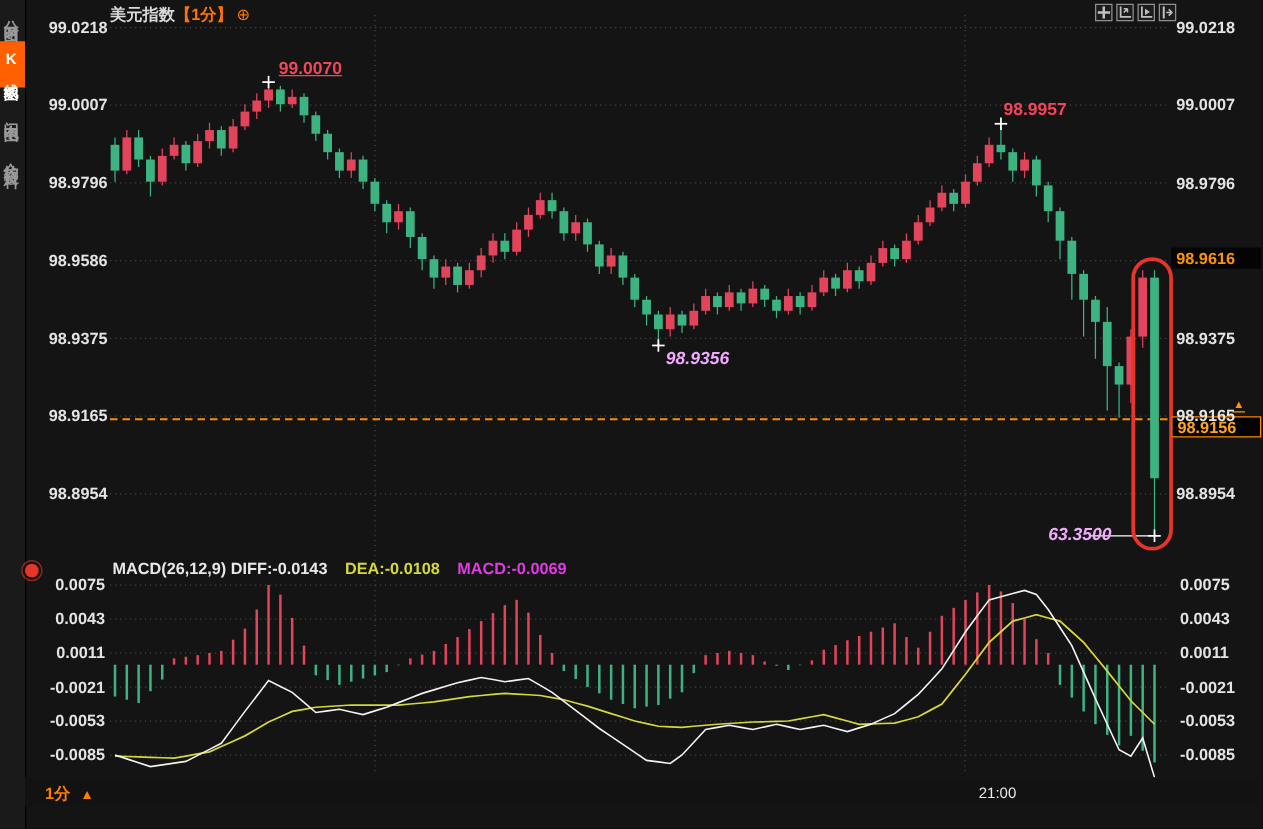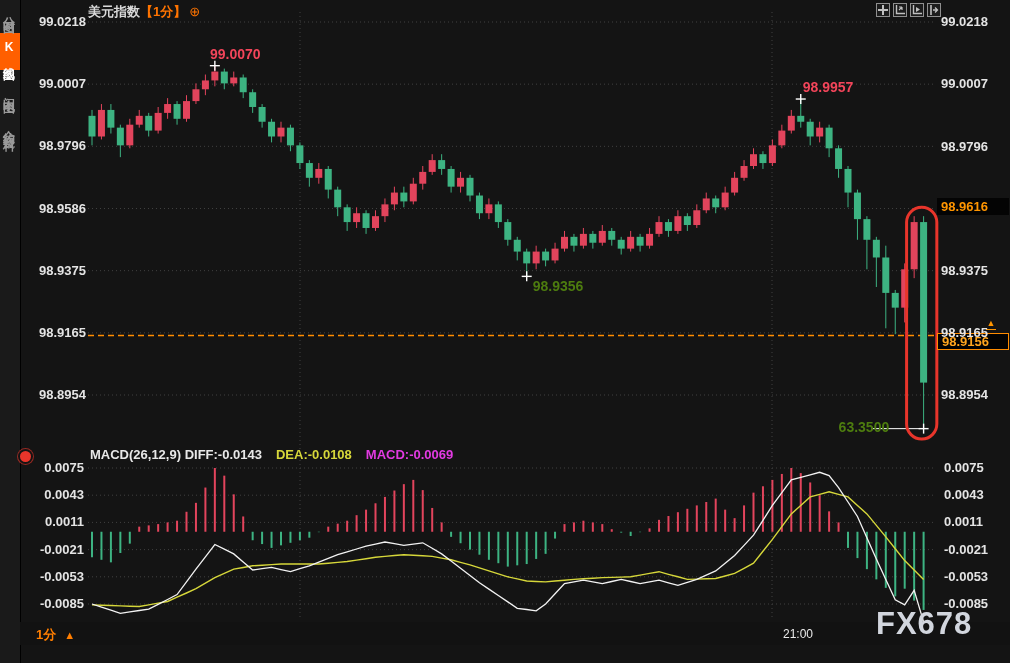--- a/index.html
+++ b/index.html
@@ -12,21 +12,21 @@
             color:#9a9a9a;font-size:12px;font-weight:700;cursor:pointer;}
   .side-tab.active{background:#ff5f00;color:#ffffff;}
   
   #chart-svg{position:absolute;left:0;top:0;}
   #labels{position:absolute;left:0;top:0;width:1010px;height:663px;pointer-events:none;}
   .axis-lab{position:absolute;font-size:13px;font-weight:700;color:#e4e4e4;line-height:15px;}
   .axis-lab.right{text-align:left;}
   .axis-lab.rt{text-align:right;}
   .marker-lab{position:absolute;font-size:14px;font-weight:700;line-height:15px;}
   .marker-lab.red{color:#f3455a;}
-  .marker-lab.green{color:#4d7c0f;}
+  .marker-lab.green{color:#f0abfc;font-style:italic;}
   
   #title{position:absolute;left:88px;top:3px;font-size:13px;font-weight:700;color:#d9d9d9;}
   #title .badge{color:#ff7400;}
   #title .plus{color:#ff7400;font-weight:400;margin-left:3px;cursor:pointer;}
   
   #win-controls{position:absolute;left:876px;top:3px;display:flex;gap:3px;}
   .wc{width:14px;height:14px;border:1px solid #8f8f8f;background:#1c1c1c;display:flex;
       align-items:center;justify-content:center;box-sizing:border-box;cursor:pointer;}
   .wc svg{display:block;}
   
@@ -427,28 +427,27 @@
       <div class="axis-lab rt" style="left: 26px; top: 487.2px; width: 58px;">0.0043</div>
       <div class="axis-lab right" style="left: 944px; top: 487.2px;">0.0043</div>
       <div class="axis-lab rt" style="left: 26px; top: 514.4px; width: 58px;">0.0011</div>
       <div class="axis-lab right" style="left: 944px; top: 514.4px;">0.0011</div>
       <div class="axis-lab rt" style="left: 26px; top: 541.6px; width: 58px;">-0.0021</div>
       <div class="axis-lab right" style="left: 944px; top: 541.6px;">-0.0021</div>
       <div class="axis-lab rt" style="left: 26px; top: 568.8px; width: 58px;">-0.0053</div>
       <div class="axis-lab right" style="left: 944px; top: 568.8px;">-0.0053</div>
       <div class="axis-lab rt" style="left: 26px; top: 596px; width: 58px;">-0.0085</div>
       <div class="axis-lab right" style="left: 944px; top: 596px;">-0.0085</div>
-      <div class="marker-lab red" style="left: 210px; top: 46.6741px;">99.0070</div>
+      <div class="marker-lab red" style="left: 223px; top: 46.6741px; text-decoration: underline;">99.0070</div>
       <div class="marker-lab red" style="left: 802.75px; top: 80.0198px;">98.9957</div>
       <div class="marker-lab green" style="left: 532.7px; top: 279.372px;">98.9356</div>
       <div class="marker-lab green" style="left: 838.6px; top: 419.641px;">63.3500</div>
     </div>
 
   <div id="time-row">
     <div id="interval-chip">
       <span>1分</span><span class="arr">▲</span>
     </div>
     <div id="hour-label">21:00</div>
   </div>
 
-  <div id="watermark">FX678</div>
 
 </div>
 
 </body></html>

